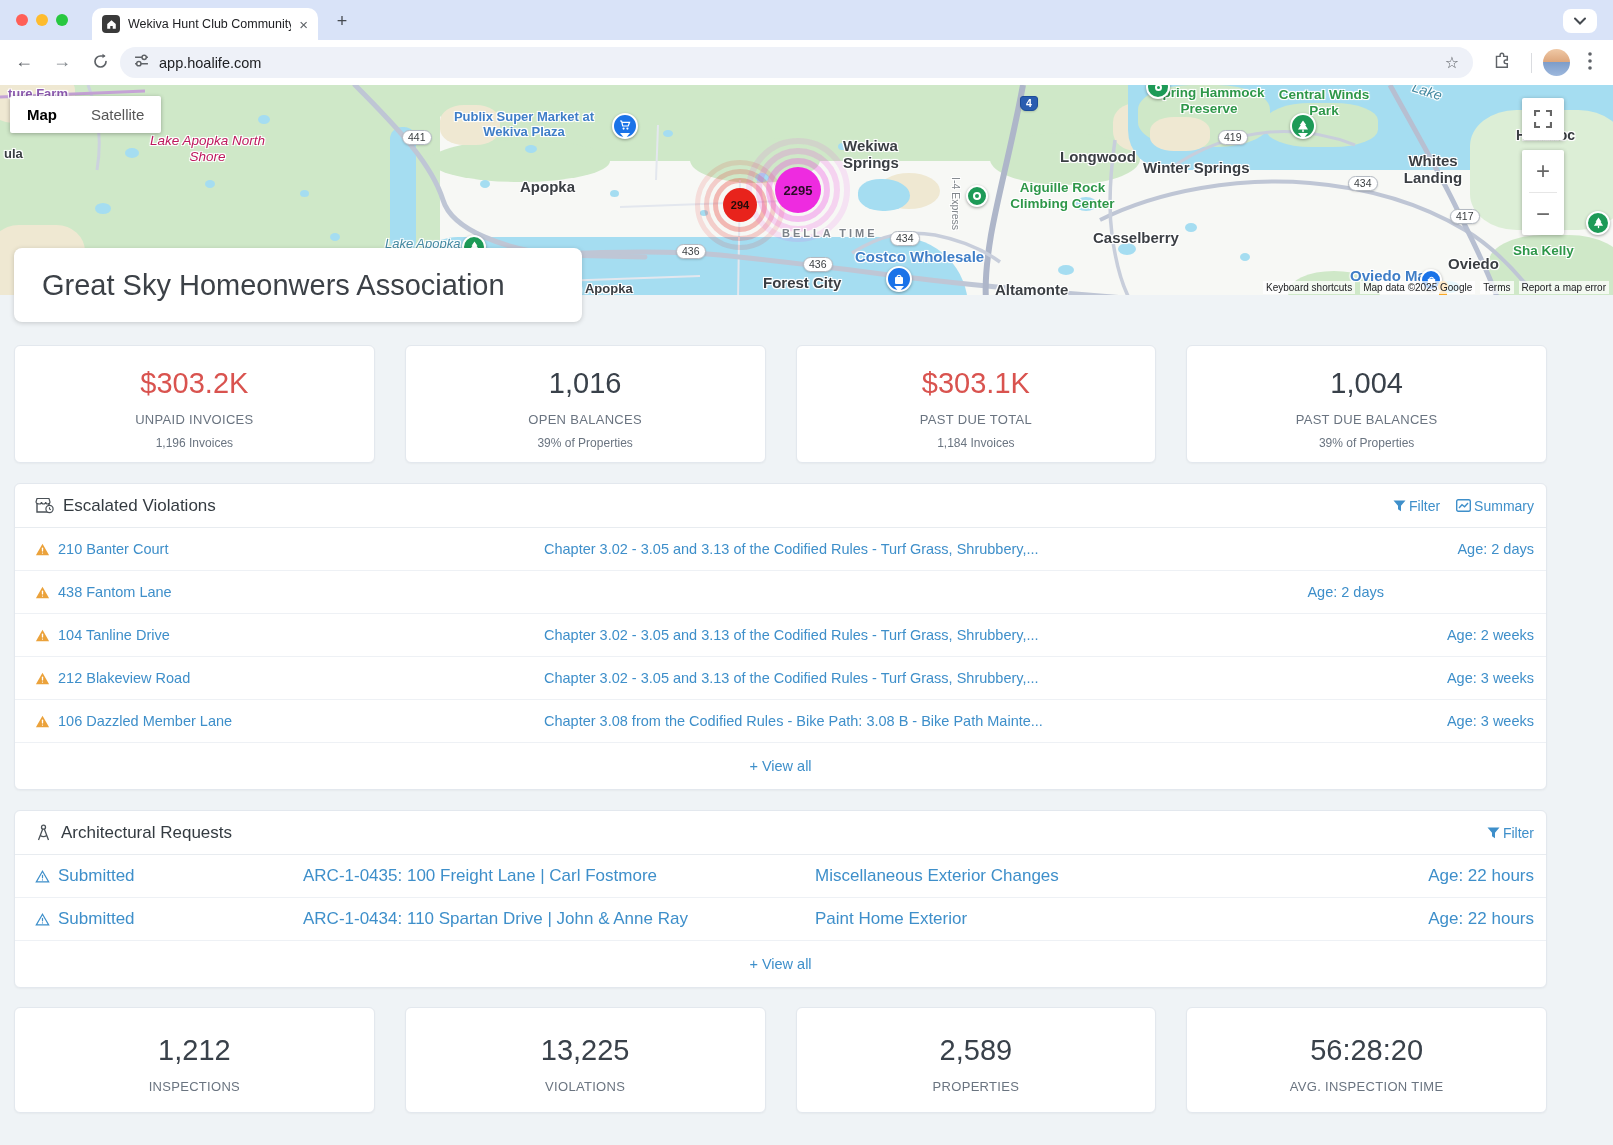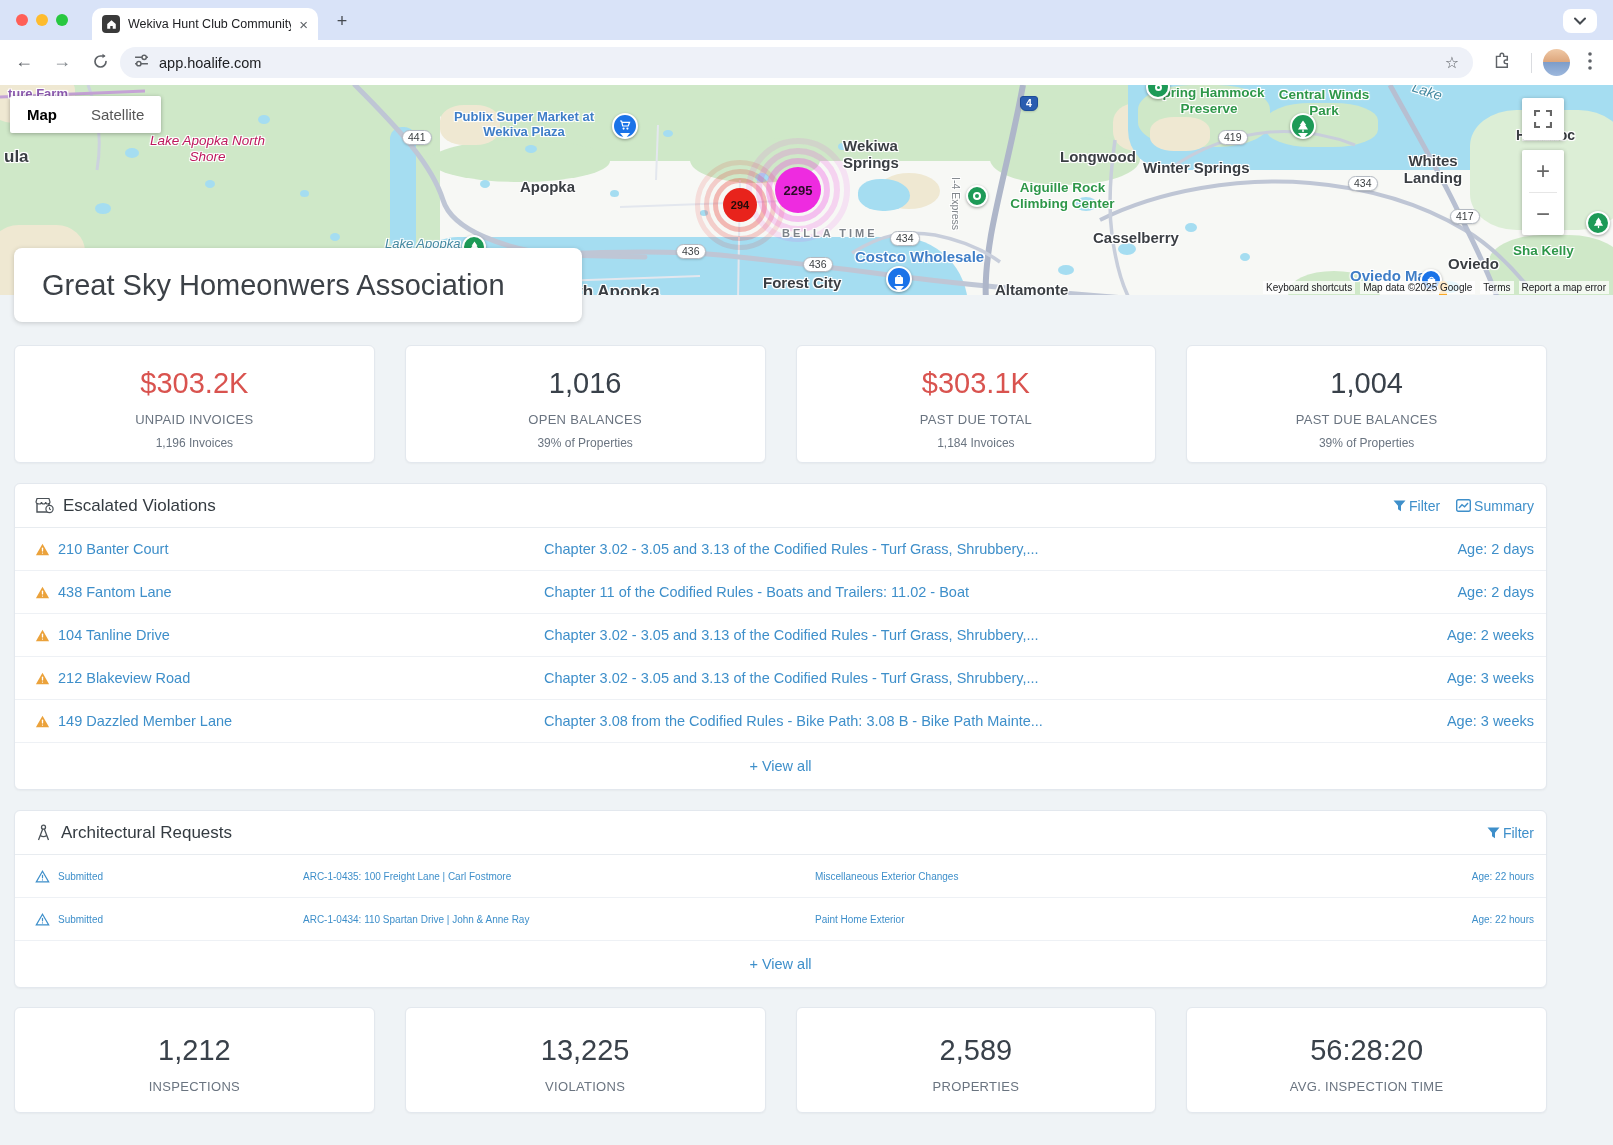--- a/index.html
+++ b/index.html
@@ -39,21 +39,21 @@
   .map { position:relative; height:210px; background:#f7f8f5; overflow:hidden; }
   .terr, .pond { position:absolute; }
   .g  { background:#cfe8c8; }
   .gl { background:#dceed6; }
   .w  { background:#a5ddf1; }
   .b  { background:#efe8d2; }
   .roads { position:absolute; left:0; top:0; z-index:2; }
   .mlbl { position:absolute; z-index:4; font-size:13px; color:#46494e; white-space:nowrap; line-height:1.15;
           text-shadow:-1px -1px 0 #fff,1px -1px 0 #fff,-1px 1px 0 #fff,1px 1px 0 #fff,0 0 3px #fff; }
   .city-lg { font-size:15px; color:#3a3e43; font-weight:700; }
-  .city    { font-size:17px; color:#3a3e43; font-weight:700; }
+  .city    { font-size:13px; color:#3a3e43; font-weight:700; }
   .nature  { color:#be185d; font-size:13.5px; font-style:italic; text-align:center; white-space:normal; }
   .water   { color:#458aa2; font-style:italic; }
   .poi-blue{ color:#3f7ec7; font-weight:700; text-align:center; white-space:normal; }
   .poi-blue-lg{ color:#3f7ec7; font-weight:700; font-size:15px; }
   .poi-green{ color:#2e9749; font-weight:700; text-align:center; white-space:normal; font-size:13.5px; }
   .district{ color:#7d838a; font-size:11px; letter-spacing:3px; font-weight:700; }
   .road-vert{ writing-mode:vertical-rl; color:#80868b; font-size:10.5px; font-weight:400; }
   .shield { position:absolute; z-index:4; background:#fff; border:1px solid #b4bac2; border-radius:8px;
             height:15px; line-height:13px; padding:0 5px; font-size:10.5px; color:#3c4043;
             box-shadow:0 1px 2px rgba(0,0,0,.15); }
@@ -102,21 +102,21 @@
   .stat-label { margin-top:12px; font-size:13px; color:#6a7480; letter-spacing:.3px; }
   .stat-sub { margin-top:9px; font-size:12px; color:#6a7480; }
   .panel { background:#fff; border:1px solid #e3e8ee; border-radius:6px; margin-top:20px; box-shadow:0 1px 2px rgba(0,0,0,.04); }
   .panel-head { display:flex; align-items:center; height:44px; padding:0 12px 0 20px; border-bottom:1px solid #e8ecf0; }
   .panel-title { font-size:17px; color:#343b41; margin-left:9px; }
   .panel-links { margin-left:auto; display:flex; gap:16px; align-items:center; }
   .plink { color:#3e8fca; font-size:14px; display:flex; align-items:center; gap:3px; cursor:pointer; }
   .vrow { display:grid; grid-template-columns:509px 1fr 150px; align-items:center; height:43px;
           padding:0 12px 0 20px; border-bottom:1px solid #eef1f5; font-size:14.5px; }
   .arow { display:grid; grid-template-columns:268px 512px 1fr 150px; align-items:center; height:43px;
-          padding:0 12px 0 20px; border-bottom:1px solid #eef1f5; font-size:10px; }
+          padding:0 12px 0 20px; border-bottom:1px solid #eef1f5; font-size:17px; }
   .cell-link { color:#3e8fca; cursor:pointer; white-space:nowrap; overflow:hidden; }
   .with-ic { display:flex; align-items:center; gap:8px; }
   .age { color:#3e8fca; text-align:right; cursor:pointer; white-space:nowrap; }
   .viewall { height:46px; display:flex; align-items:center; justify-content:center; }
   .viewall a { color:#3e8fca; font-size:14.5px; cursor:pointer; text-decoration:none; }
 </style>
 </head>
 <body>
 
 <div class="tabstrip">
@@ -416,21 +416,20 @@
     </div>
     <div class="vrow">
       <span class="cell-link with-ic">
         <svg width="15" height="13" viewBox="0 0 14 13">
             <path d="M7 0.8 L13.6 12.2 H0.4 Z" fill="#eba23b"></path>
             <rect x="6.35" y="4.6" width="1.3" height="3.9" rx="0.6" fill="#fff"></rect>
             <rect x="6.35" y="9.4" width="1.3" height="1.3" rx="0.6" fill="#fff"></rect>
           </svg>
         <span>438 Fantom Lane</span>
       </span>
-      <span class="cell-link">Chapter 11 of the Codified Rules - Boats and Trailers: 11.02 - Boat</span>
       <span class="age">Age: 2 days</span>
     </div>
     <div class="vrow">
       <span class="cell-link with-ic">
         <svg width="15" height="13" viewBox="0 0 14 13">
             <path d="M7 0.8 L13.6 12.2 H0.4 Z" fill="#eba23b"></path>
             <rect x="6.35" y="4.6" width="1.3" height="3.9" rx="0.6" fill="#fff"></rect>
             <rect x="6.35" y="9.4" width="1.3" height="1.3" rx="0.6" fill="#fff"></rect>
           </svg>
         <span>104 Tanline Drive</span>
@@ -450,21 +449,21 @@
       <span class="cell-link">Chapter 3.02 - 3.05 and 3.13 of the Codified Rules - Turf Grass, Shrubbery,...</span>
       <span class="age">Age: 3 weeks</span>
     </div>
     <div class="vrow">
       <span class="cell-link with-ic">
         <svg width="15" height="13" viewBox="0 0 14 13">
             <path d="M7 0.8 L13.6 12.2 H0.4 Z" fill="#eba23b"></path>
             <rect x="6.35" y="4.6" width="1.3" height="3.9" rx="0.6" fill="#fff"></rect>
             <rect x="6.35" y="9.4" width="1.3" height="1.3" rx="0.6" fill="#fff"></rect>
           </svg>
-        <span>149 Dazzled Member Lane</span>
+        <span>106 Dazzled Member Lane</span>
       </span>
       <span class="cell-link">Chapter 3.08 from the Codified Rules - Bike Path: 3.08 B - Bike Path Mainte...</span>
       <span class="age">Age: 3 weeks</span>
     </div>
     <div class="viewall">
       <a>+ View all</a>
     </div>
   </div>
 
   <div class="panel">

